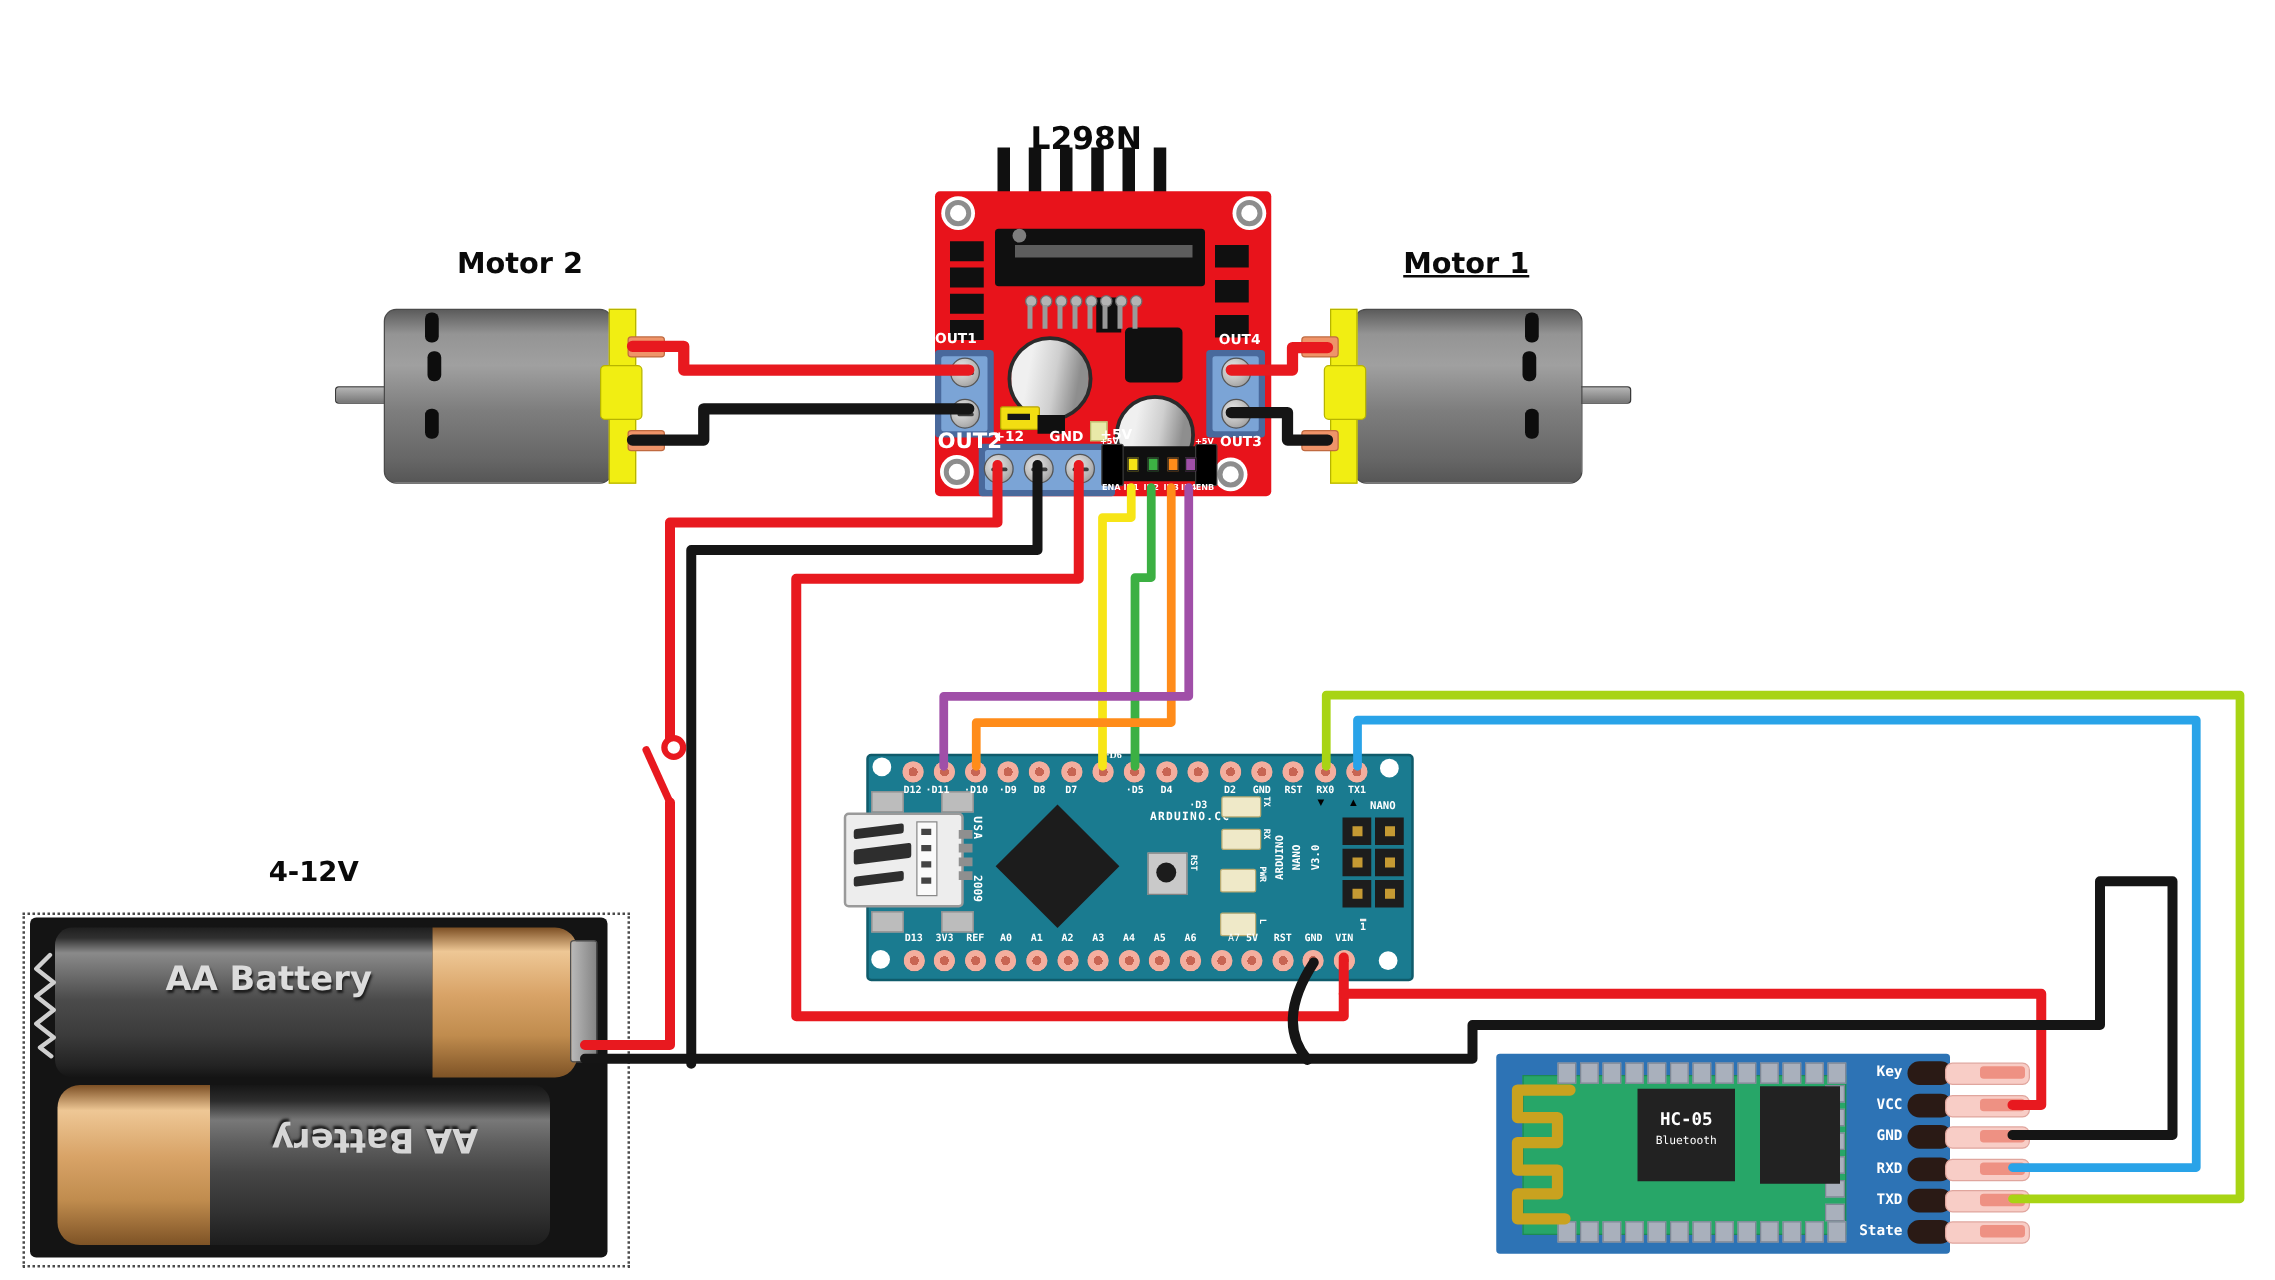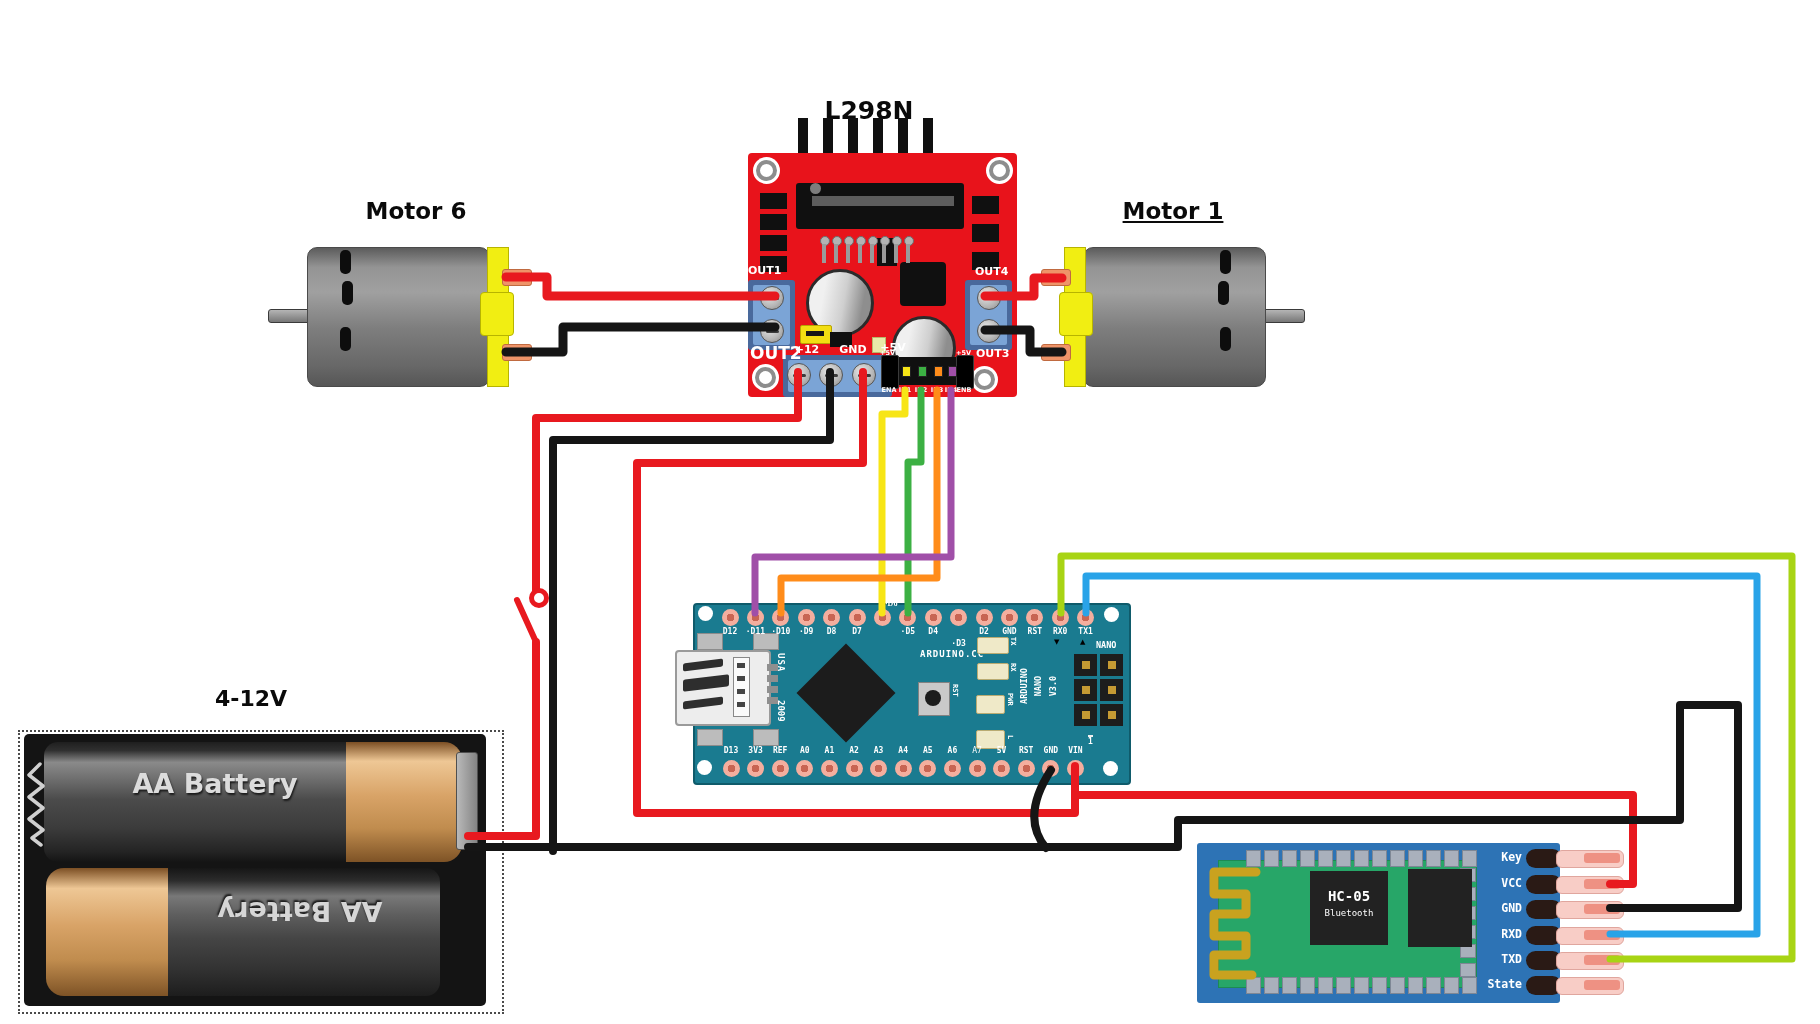--- a/index.html
+++ b/index.html
@@ -47,21 +47,21 @@
   .crimpin{position:absolute;width:36px;height:10px;background:#ee9183;border-radius:3px;}
   .pad{position:absolute;background:#a9b0bc;border:1px solid #7e8795;}
   svg{position:absolute;left:0;top:0;pointer-events:none;}
 </style>
 </head>
 <body>
 
 <div id="canvas">
 
   <div class="title" style="left:784px;top:96px;width:170px;font-size:25px;">L298N</div>
-  <div class="title" style="left:341px;top:198px;width:150px;font-size:23px;">Motor 6</div>
+  <div class="title" style="left:341px;top:198px;width:150px;font-size:23px;">Motor 2</div>
   <div class="title" style="left:1098px;top:198px;width:150px;font-size:23px;text-decoration:underline;">Motor 1</div>
   <div class="title" style="left:176px;top:686px;width:150px;font-size:22px;">4-12V</div>
 
   <div class="abs" style="left:18px;top:730px;width:482px;height:280px;border:2px dotted #4a4a4a;"></div>
   <div class="abs" style="left:24px;top:734px;width:462px;height:272px;background:#141414;border-radius:5px;"></div>
 
   <div class="abs" style="left:44px;top:742px;width:302px;height:120px;border-radius:14px 0 0 14px;
        background:linear-gradient(180deg,#1f1f1f 0%,#303030 7%,#8a8a8a 17%,#707070 30%,#4b4b4b 48%,#3b3b3b 72%,#232323 92%,#141414 100%);"></div>
   <div class="abs" style="left:346px;top:742px;width:116px;height:120px;border-radius:0 18px 18px 0;
        background:linear-gradient(180deg,#7c4f24 0%,#eec795 16%,#d8a367 45%,#c08c4e 72%,#7e5326 100%);"></div>
@@ -281,21 +281,21 @@
         <i></i>
       </div>
     </div>
   <div class="lbl mono" style="left:1088px;top:735px;font-size:8px;border-top:2px solid #efefef;padding-top:1px;">1</div>
   <div class="abs" style="left:1054px;top:638px;color:#000;font-size:7px;">▼</div>
   <div class="abs" style="left:1080px;top:638px;color:#000;font-size:7px;">▲</div>
   <div id="nano-pins">
       <div class="abs" style="left: 721.5px; top: 608.5px; width: 17px; height: 17px; border-radius: 50%; background: radial-gradient(circle, rgb(200, 101, 83) 0px, rgb(200, 101, 83) 30%, rgb(244, 174, 158) 30%, rgb(244, 174, 158) 72%, rgb(184, 88, 71) 72%, rgb(184, 88, 71) 100%);"></div>
       <div class="abs mono" style="left: 715px; top: 627px; width: 30px; text-align: center; color: rgb(254, 254, 254); font-weight: bold; font-size: 8px;">D12</div>
       <div class="abs" style="left: 746.9px; top: 608.5px; width: 17px; height: 17px; border-radius: 50%; background: radial-gradient(circle, rgb(200, 101, 83) 0px, rgb(200, 101, 83) 30%, rgb(244, 174, 158) 30%, rgb(244, 174, 158) 72%, rgb(184, 88, 71) 72%, rgb(184, 88, 71) 100%);"></div>
-      <div class="abs mono" style="left: 740.4px; top: 627px; width: 30px; text-align: center; color: rgb(254, 254, 254); font-weight: bold; font-size: 8px;">·D11</div>
+      <div class="abs mono" style="left: 740.4px; top: 627px; width: 30px; color: rgb(254, 254, 254); font-weight: bold; font-size: 8px;">·D11</div>
       <div class="abs" style="left: 772.3px; top: 608.5px; width: 17px; height: 17px; border-radius: 50%; background: radial-gradient(circle, rgb(200, 101, 83) 0px, rgb(200, 101, 83) 30%, rgb(244, 174, 158) 30%, rgb(244, 174, 158) 72%, rgb(184, 88, 71) 72%, rgb(184, 88, 71) 100%);"></div>
       <div class="abs mono" style="left: 765.8px; top: 627px; width: 30px; text-align: center; color: rgb(254, 254, 254); font-weight: bold; font-size: 8px;">·D10</div>
       <div class="abs" style="left: 797.7px; top: 608.5px; width: 17px; height: 17px; border-radius: 50%; background: radial-gradient(circle, rgb(200, 101, 83) 0px, rgb(200, 101, 83) 30%, rgb(244, 174, 158) 30%, rgb(244, 174, 158) 72%, rgb(184, 88, 71) 72%, rgb(184, 88, 71) 100%);"></div>
       <div class="abs mono" style="left: 791.2px; top: 627px; width: 30px; text-align: center; color: rgb(254, 254, 254); font-weight: bold; font-size: 8px;">·D9</div>
       <div class="abs" style="left: 823.1px; top: 608.5px; width: 17px; height: 17px; border-radius: 50%; background: radial-gradient(circle, rgb(200, 101, 83) 0px, rgb(200, 101, 83) 30%, rgb(244, 174, 158) 30%, rgb(244, 174, 158) 72%, rgb(184, 88, 71) 72%, rgb(184, 88, 71) 100%);"></div>
       <div class="abs mono" style="left: 816.6px; top: 627px; width: 30px; text-align: center; color: rgb(254, 254, 254); font-weight: bold; font-size: 8px;">D8</div>
       <div class="abs" style="left: 848.5px; top: 608.5px; width: 17px; height: 17px; border-radius: 50%; background: radial-gradient(circle, rgb(200, 101, 83) 0px, rgb(200, 101, 83) 30%, rgb(244, 174, 158) 30%, rgb(244, 174, 158) 72%, rgb(184, 88, 71) 72%, rgb(184, 88, 71) 100%);"></div>
       <div class="abs mono" style="left: 842px; top: 627px; width: 30px; text-align: center; color: rgb(254, 254, 254); font-weight: bold; font-size: 8px;">D7</div>
       <div class="abs" style="left: 873.9px; top: 608.5px; width: 17px; height: 17px; border-radius: 50%; background: radial-gradient(circle, rgb(200, 101, 83) 0px, rgb(200, 101, 83) 30%, rgb(244, 174, 158) 30%, rgb(244, 174, 158) 72%, rgb(184, 88, 71) 72%, rgb(184, 88, 71) 100%);"></div>
       <div class="abs mono" style="left: 867.4px; top: 599px; width: 30px; text-align: right; color: rgb(254, 254, 254); font-weight: bold; font-size: 8px; font-family: Liberation Serif, serif;">·D6</div>
@@ -329,21 +329,21 @@
       <div class="abs mono" style="left: 839px; top: 746px; width: 30px; text-align: center; color: rgb(254, 254, 254); font-weight: bold; font-size: 8px;">A2</div>
       <div class="abs" style="left: 870.1px; top: 759.5px; width: 17px; height: 17px; border-radius: 50%; background: radial-gradient(circle, rgb(200, 101, 83) 0px, rgb(200, 101, 83) 30%, rgb(244, 174, 158) 30%, rgb(244, 174, 158) 72%, rgb(184, 88, 71) 72%, rgb(184, 88, 71) 100%);"></div>
       <div class="abs mono" style="left: 863.6px; top: 746px; width: 30px; text-align: center; color: rgb(254, 254, 254); font-weight: bold; font-size: 8px;">A3</div>
       <div class="abs" style="left: 894.7px; top: 759.5px; width: 17px; height: 17px; border-radius: 50%; background: radial-gradient(circle, rgb(200, 101, 83) 0px, rgb(200, 101, 83) 30%, rgb(244, 174, 158) 30%, rgb(244, 174, 158) 72%, rgb(184, 88, 71) 72%, rgb(184, 88, 71) 100%);"></div>
       <div class="abs mono" style="left: 888.2px; top: 746px; width: 30px; text-align: center; color: rgb(254, 254, 254); font-weight: bold; font-size: 8px;">A4</div>
       <div class="abs" style="left: 919.3px; top: 759.5px; width: 17px; height: 17px; border-radius: 50%; background: radial-gradient(circle, rgb(200, 101, 83) 0px, rgb(200, 101, 83) 30%, rgb(244, 174, 158) 30%, rgb(244, 174, 158) 72%, rgb(184, 88, 71) 72%, rgb(184, 88, 71) 100%);"></div>
       <div class="abs mono" style="left: 912.8px; top: 746px; width: 30px; text-align: center; color: rgb(254, 254, 254); font-weight: bold; font-size: 8px;">A5</div>
       <div class="abs" style="left: 943.9px; top: 759.5px; width: 17px; height: 17px; border-radius: 50%; background: radial-gradient(circle, rgb(200, 101, 83) 0px, rgb(200, 101, 83) 30%, rgb(244, 174, 158) 30%, rgb(244, 174, 158) 72%, rgb(184, 88, 71) 72%, rgb(184, 88, 71) 100%);"></div>
       <div class="abs mono" style="left: 937.4px; top: 746px; width: 30px; text-align: center; color: rgb(254, 254, 254); font-weight: bold; font-size: 8px;">A6</div>
       <div class="abs" style="left: 968.5px; top: 759.5px; width: 17px; height: 17px; border-radius: 50%; background: radial-gradient(circle, rgb(200, 101, 83) 0px, rgb(200, 101, 83) 30%, rgb(244, 174, 158) 30%, rgb(244, 174, 158) 72%, rgb(184, 88, 71) 72%, rgb(184, 88, 71) 100%);"></div>
-      <div class="abs mono" style="left: 962px; top: 746px; width: 30px; text-align: center; color: rgb(254, 254, 254); font-weight: normal; font-size: 8px;">A7</div>
+      <div class="abs mono" style="left: 962px; top: 746px; width: 30px; text-align: right; color: rgb(254, 254, 254); font-weight: normal; font-size: 8px;">A7</div>
       <div class="abs" style="left: 993.1px; top: 759.5px; width: 17px; height: 17px; border-radius: 50%; background: radial-gradient(circle, rgb(200, 101, 83) 0px, rgb(200, 101, 83) 30%, rgb(244, 174, 158) 30%, rgb(244, 174, 158) 72%, rgb(184, 88, 71) 72%, rgb(184, 88, 71) 100%);"></div>
       <div class="abs mono" style="left: 986.6px; top: 746px; width: 30px; text-align: center; color: rgb(254, 254, 254); font-weight: bold; font-size: 8px;">5V</div>
       <div class="abs" style="left: 1017.7px; top: 759.5px; width: 17px; height: 17px; border-radius: 50%; background: radial-gradient(circle, rgb(200, 101, 83) 0px, rgb(200, 101, 83) 30%, rgb(244, 174, 158) 30%, rgb(244, 174, 158) 72%, rgb(184, 88, 71) 72%, rgb(184, 88, 71) 100%);"></div>
       <div class="abs mono" style="left: 1011.2px; top: 746px; width: 30px; text-align: center; color: rgb(254, 254, 254); font-weight: bold; font-size: 8px;">RST</div>
       <div class="abs" style="left: 1042.3px; top: 759.5px; width: 17px; height: 17px; border-radius: 50%; background: radial-gradient(circle, rgb(200, 101, 83) 0px, rgb(200, 101, 83) 30%, rgb(244, 174, 158) 30%, rgb(244, 174, 158) 72%, rgb(184, 88, 71) 72%, rgb(184, 88, 71) 100%);"></div>
       <div class="abs mono" style="left: 1035.8px; top: 746px; width: 30px; text-align: center; color: rgb(254, 254, 254); font-weight: bold; font-size: 8px;">GND</div>
       <div class="abs" style="left: 1066.9px; top: 759.5px; width: 17px; height: 17px; border-radius: 50%; background: radial-gradient(circle, rgb(200, 101, 83) 0px, rgb(200, 101, 83) 30%, rgb(244, 174, 158) 30%, rgb(244, 174, 158) 72%, rgb(184, 88, 71) 72%, rgb(184, 88, 71) 100%);"></div>
       <div class="abs mono" style="left: 1060.4px; top: 746px; width: 30px; text-align: center; color: rgb(254, 254, 254); font-weight: bold; font-size: 8px;">VIN</div>
     </div>
 

